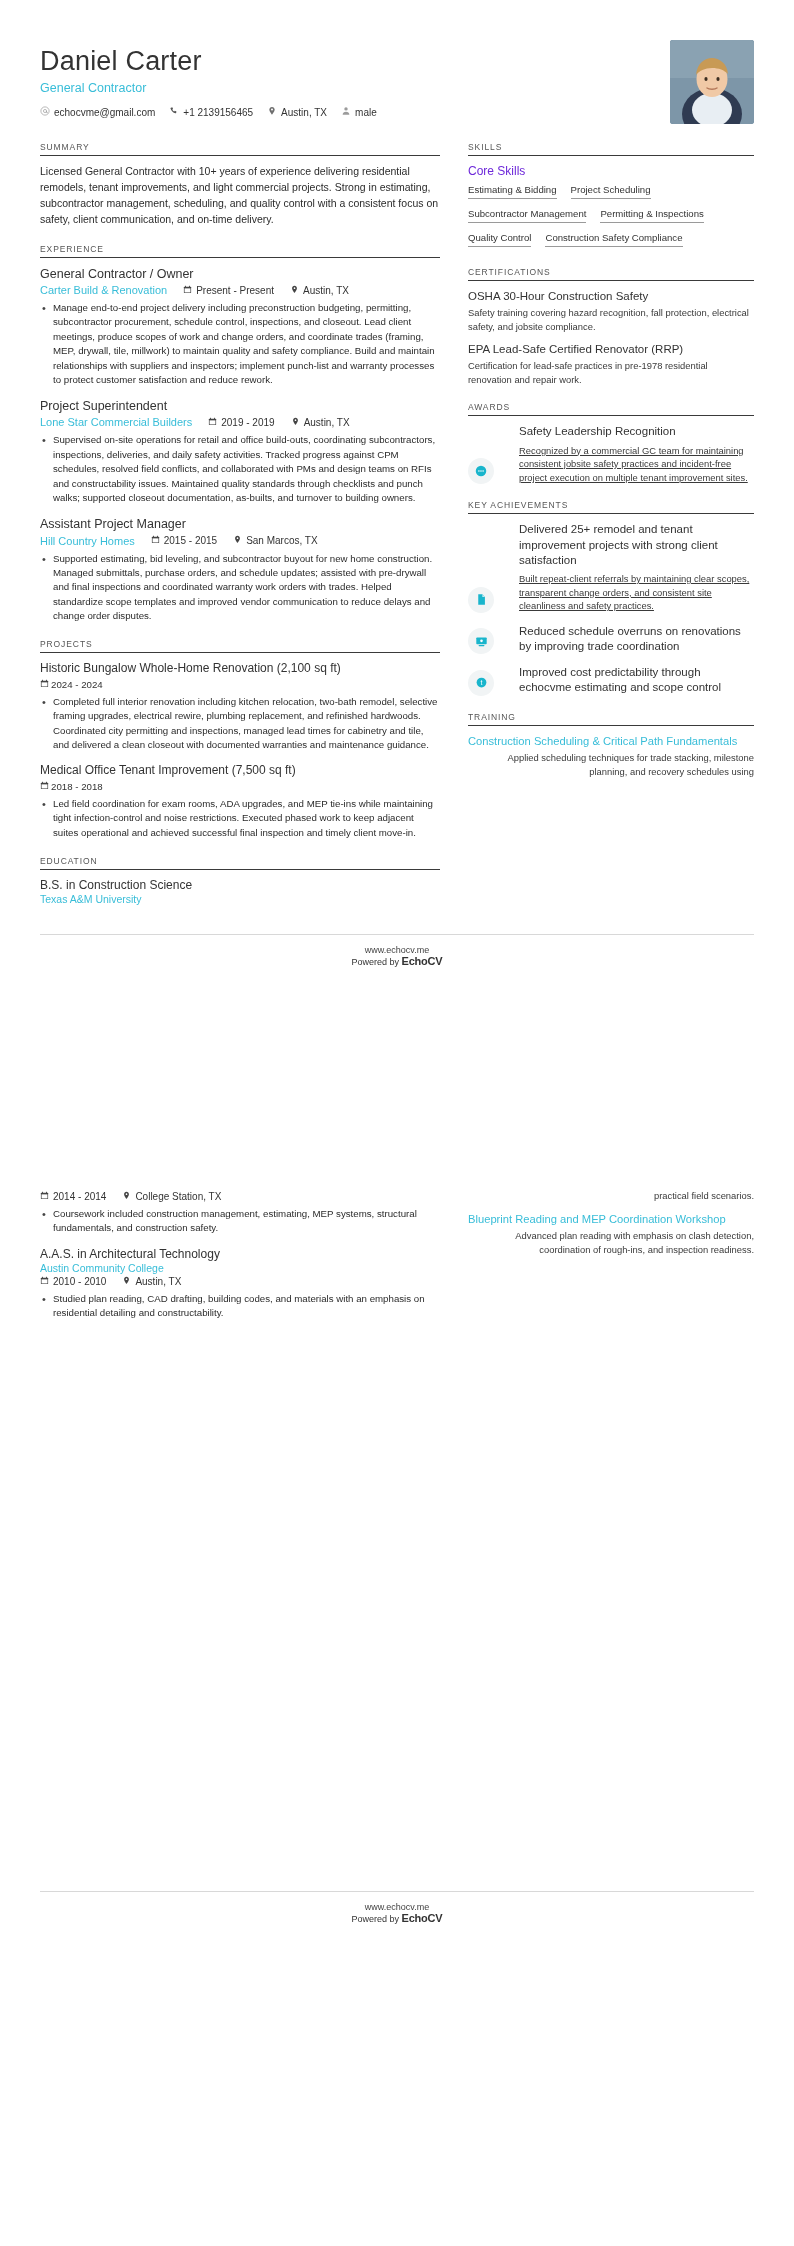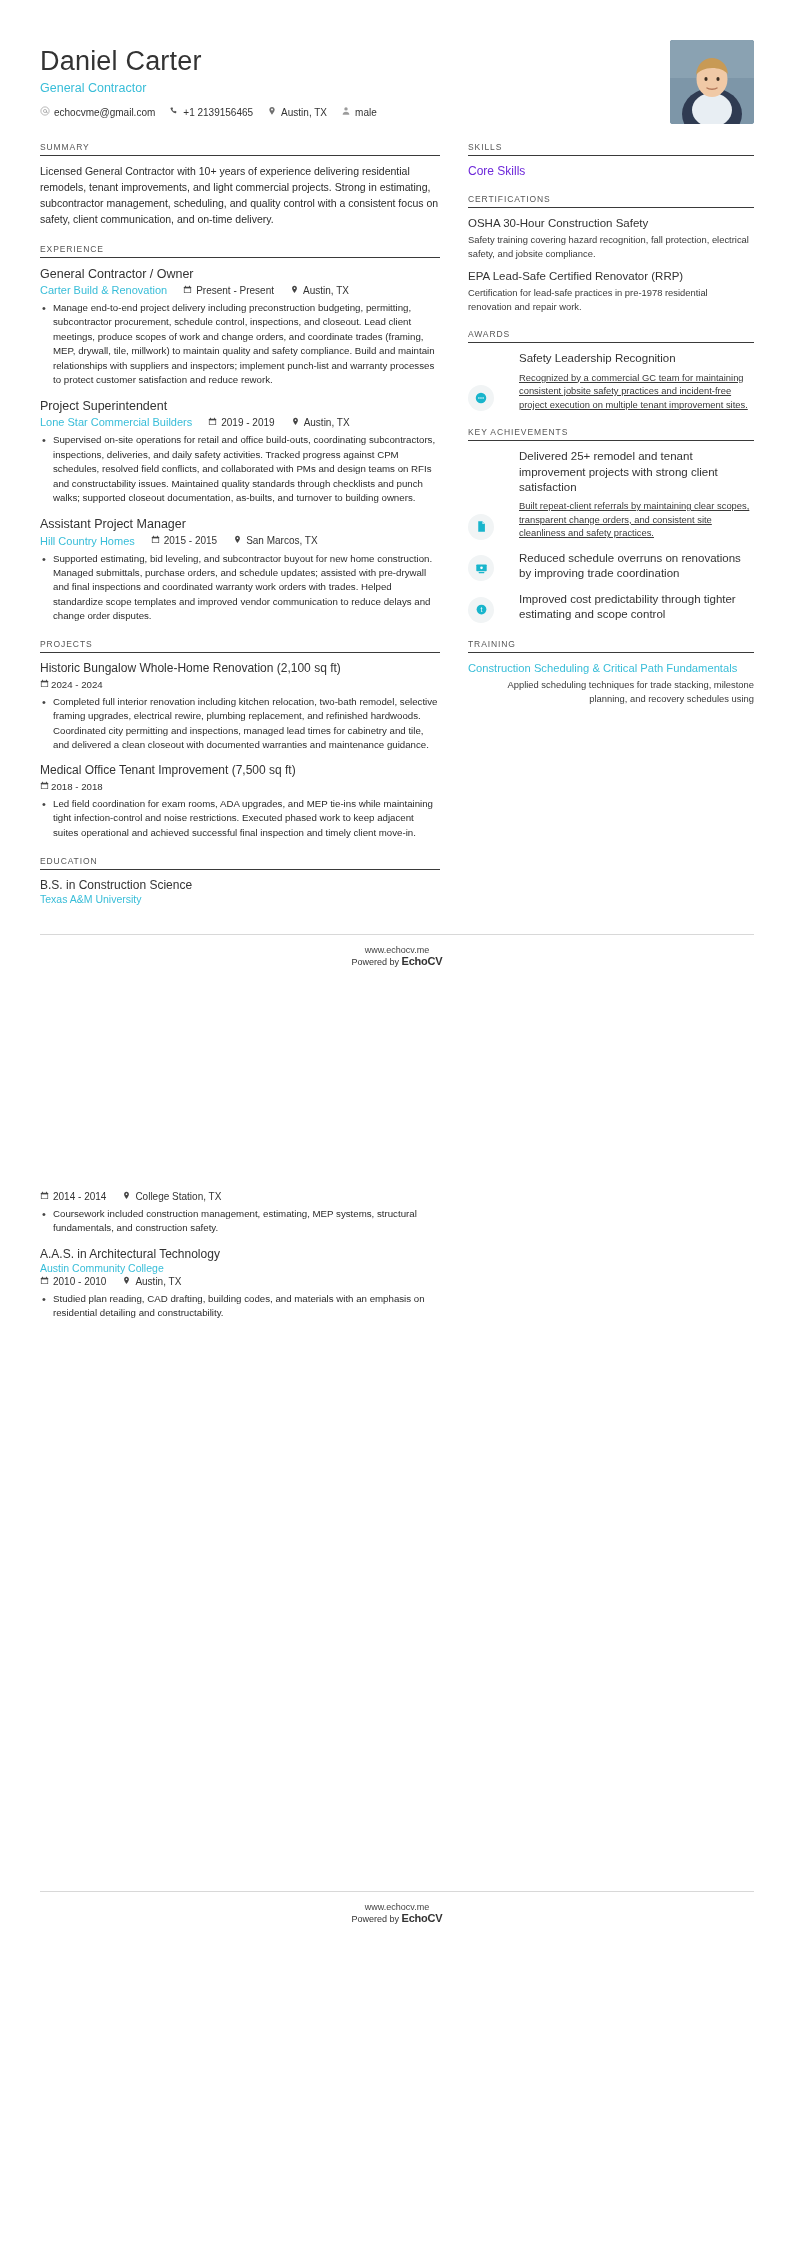--- a/index.html
+++ b/index.html
@@ -379,20 +379,28 @@
         <div class="edu-school">Texas A&amp;M University</div>
       </div>
 
     </div>
 
     <div class="col-right">
 
       <div class="sec-title first">SKILLS</div>
       <div class="sec-rule"></div>
       <div class="skills-group-title">Core Skills</div>
+      <div class="chips">
+        <span class="chip">Estimating &amp; Bidding</span>
+        <span class="chip">Project Scheduling</span>
+        <span class="chip">Subcontractor Management</span>
+        <span class="chip">Permitting &amp; Inspections</span>
+        <span class="chip">Quality Control</span>
+        <span class="chip">Construction Safety Compliance</span>
+      </div>
 
       <div class="sec-title">CERTIFICATIONS</div>
       <div class="sec-rule"></div>
       <div class="cert">
         <div class="cert-name">OSHA 30-Hour Construction Safety</div>
         <div class="cert-desc">Safety training covering hazard recognition, fall protection, electrical safety, and jobsite compliance.</div>
       </div>
       <div class="cert">
         <div class="cert-name">EPA Lead-Safe Certified Renovator (RRP)</div>
         <div class="cert-desc">Certification for lead-safe practices in pre-1978 residential renovation and repair work.</div>
@@ -445,21 +453,21 @@
       </div>
 
       <div class="icon-item">
         <div class="icon-bubble">
           <svg width="13" height="13" viewBox="0 0 16 16">
               <circle cx="8" cy="8" r="6" fill="#19b5cc"></circle>
               <text x="8" y="11.4" font-size="8.4" text-anchor="middle" fill="#fff" font-family="Liberation Sans, sans-serif">t</text>
             </svg>
         </div>
         <div class="icon-body">
-          <div class="icon-title">Improved cost predictability through tighter estimating and scope control</div>
+          <div class="icon-title">Improved cost predictability through echocvme estimating and scope control</div>
         </div>
       </div>
 
       <div class="sec-title">TRAINING</div>
       <div class="sec-rule"></div>
       <div class="train">
         <div class="train-name">Construction Scheduling &amp; Critical Path Fundamentals</div>
         <div class="train-desc">Applied scheduling techniques for trade stacking, milestone planning, and recovery schedules using</div>
       </div>
 
@@ -526,20 +534,29 @@
             <span>Austin, TX</span>
           </span>
         </div>
         <ul class="bullets">
           <li>Studied plan reading, CAD drafting, building codes, and materials with an emphasis on residential detailing and constructability.</li>
         </ul>
       </div>
 
     </div>
 
+    <div class="col-right">
+      <div class="train">
+        <div class="train-desc" style="margin-top:0">practical field scenarios.</div>
+      </div>
+      <div class="train">
+        <div class="train-name">Blueprint Reading and MEP Coordination Workshop</div>
+        <div class="train-desc">Advanced plan reading with emphasis on clash detection, coordination of rough-ins, and inspection readiness.</div>
+      </div>
+    </div>
 
   </div>
 
   <div class="footer" style="margin-top:560px">
     <span class="footer-url">www.echocv.me</span>
     <span class="footer-brand">
       <span>Powered by </span><b>EchoCV</b>
     </span>
   </div>
 </div>

